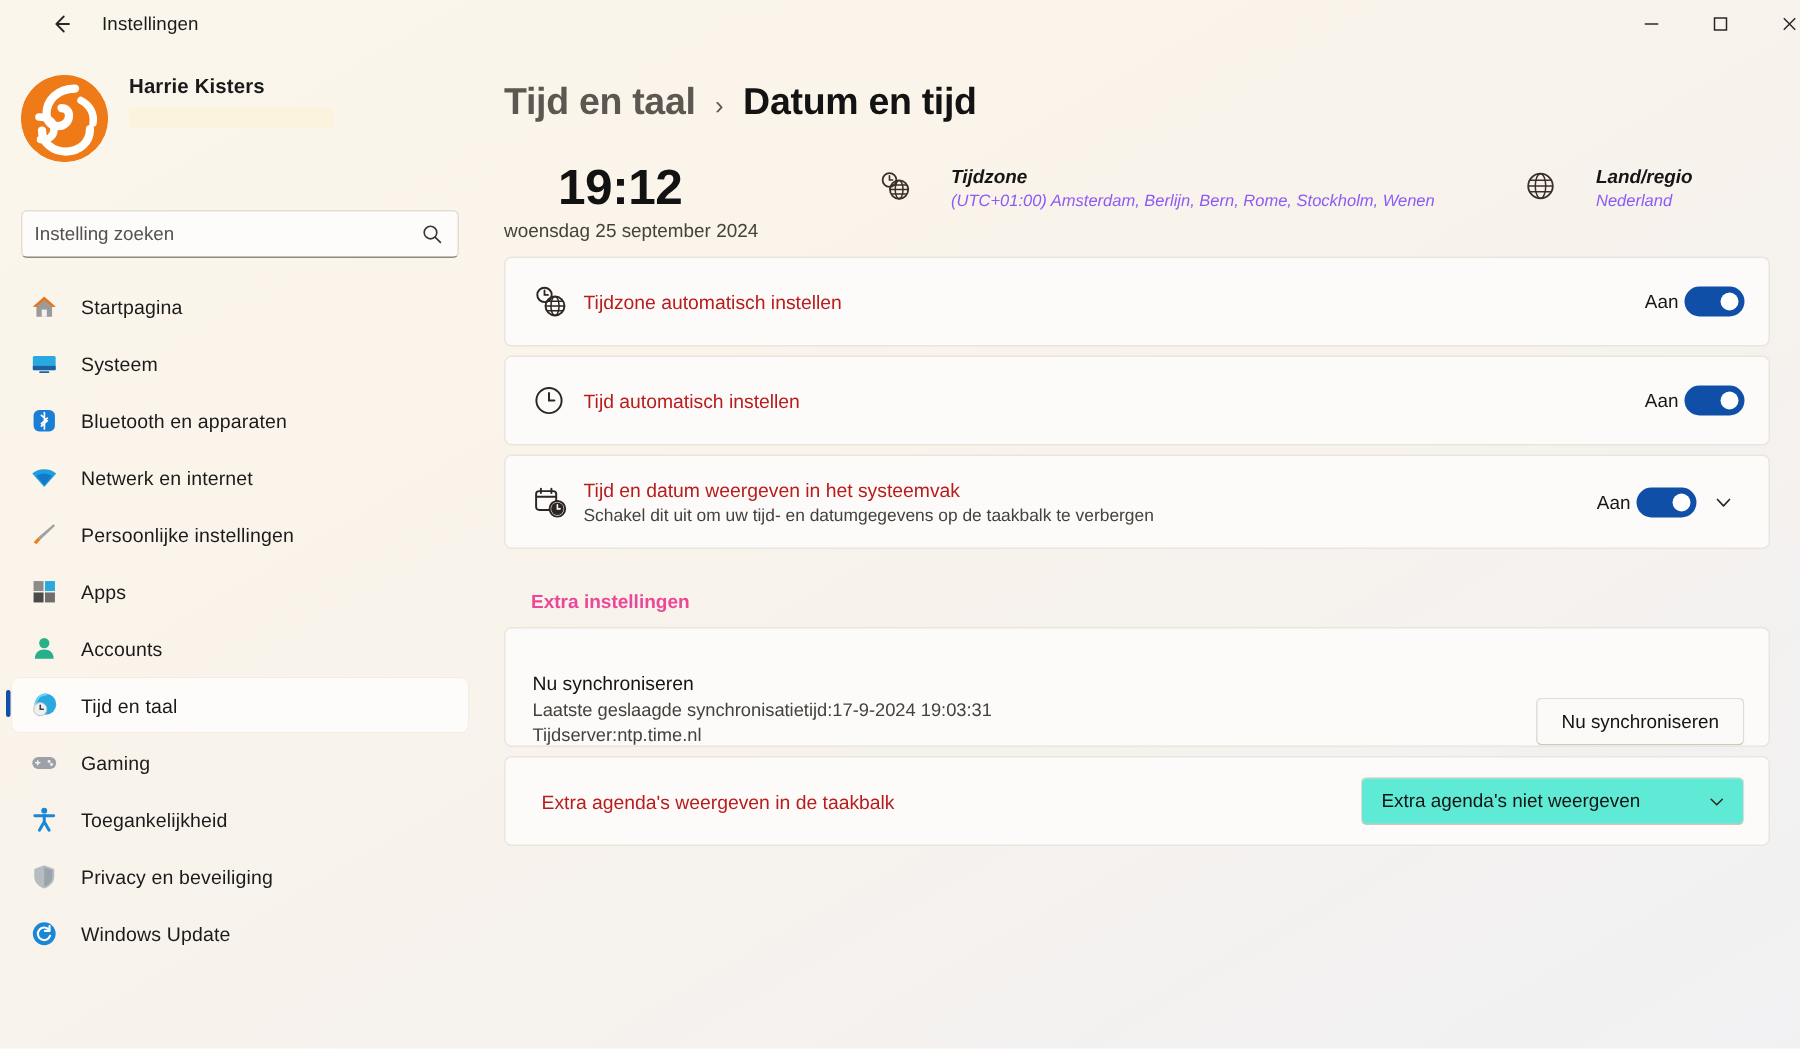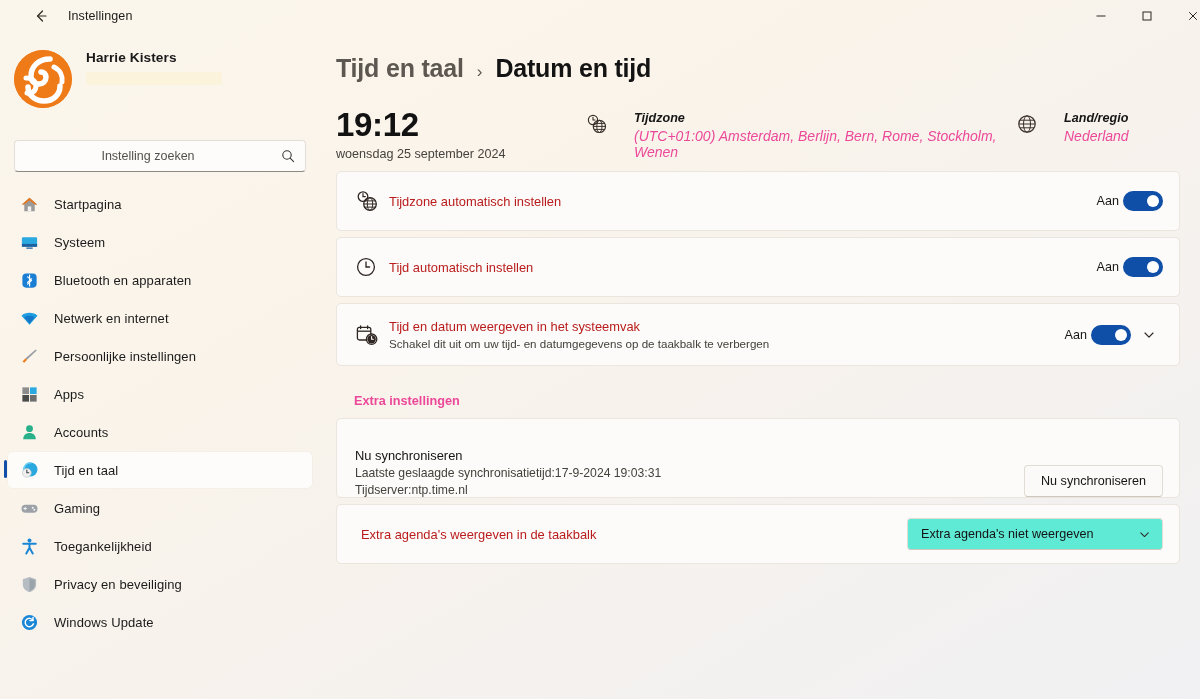--- a/index.html
+++ b/index.html
@@ -59,21 +59,21 @@
     height: 32px;
     background: #fdfcfb;
     border: 1px solid #e2ded7;
     border-bottom: 1px solid #8d8880;
     border-radius: 4px;
     display: flex; align-items: center;
   }
   .searchbox input {
     flex: 1; border: none; outline: none; background: transparent;
     font-family: "Liberation Sans", sans-serif;
-    font-size: 12.5px; color: #be185d; padding: 0 8px; text-align: center;
+    font-size: 12.5px; color: #be185d; padding: 0 8px;
   }
   .searchbox input::placeholder { color: #55514c; }
   .search-icon { padding-right: 10px; display: flex; align-items: center; }
 
   .navlist { margin-top: 14px; }
   .navitem {
     position: relative;
     height: 36px; margin: 2px 8px 2px 8px;
     display: flex; align-items: center; gap: 14px;
     padding-left: 10px; border-radius: 5px; cursor: pointer;
@@ -98,26 +98,26 @@
   .bc-parent { font-size: 25px; color: #5d5751; font-weight: bold; letter-spacing: -.2px; }
   .bc-sep { font-size: 17px; color: #5d5751; }
   .bc-current { font-size: 25px; color: #131313; font-weight: bold; letter-spacing: -.2px; }
 
   .summary {
     display: flex; align-items: flex-start;
     padding: 24px 0 0 16px;
     height: 74px;
   }
   .clock-block { width: 250px; }
-  .clock-time { font-size: 33px; font-weight: bold; color: #121212; line-height: 36px; letter-spacing: -.3px; }
+  .clock-time { font-size: 33px; font-weight: bold; color: #121212; line-height: 36px; letter-spacing: -.3px; margin-left: 36px; }
   .clock-date { font-size: 12.6px; color: #46423d; margin-top: 4px; }
 
   .info-block { display: flex; align-items: flex-start; gap: 26px; padding-top: 4px; font-style: italic; }
   .info-title { font-size: 12.6px; font-weight: bold; color: #161616; }
-  .info-sub { font-size: 14px; color: #ec4899; margin-top: 3px; }
+  .info-sub { font-size: 11px; color: #8b5cf6; margin-top: 3px; }
   .info-icon { margin-top: 2px; flex: none; }
 
   
   .cards { padding: 14px 20px 0 16px; }
   .card {
     background: #fcfbf9;
     border: 1px solid #eae5dd;
     border-radius: 5px;
     margin-bottom: 6px;
     display: flex; align-items: center;

